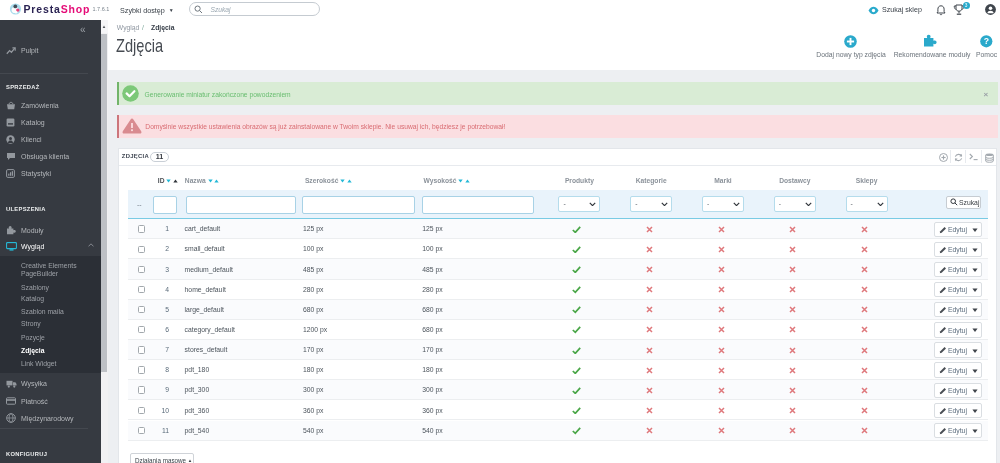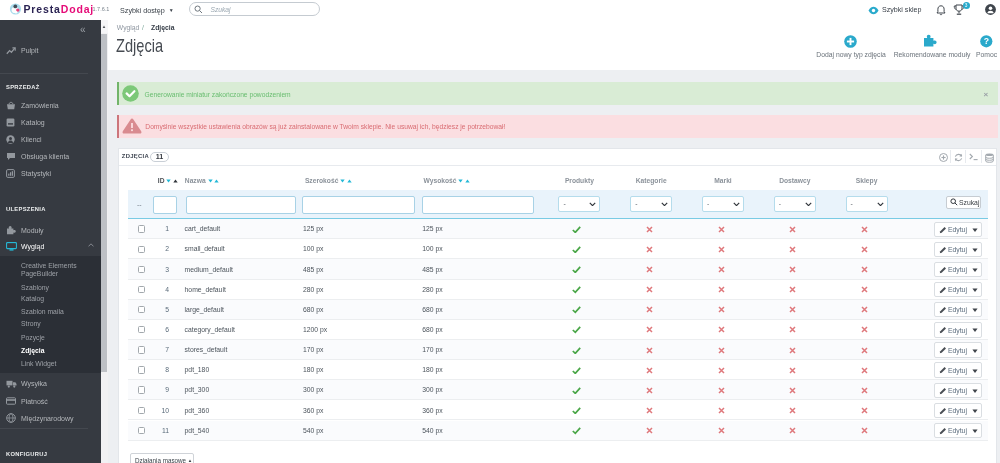--- a/index.html
+++ b/index.html
@@ -10,34 +10,34 @@
 </style></head><body>
 
 <div class="abs" style="left:0;top:0;width:1000px;height:20px;background:#fff;"></div>
 <svg class="abs" style="left:9px;top:3px;" width="13" height="12" viewBox="0 0 13 12">
 <circle cx="6.5" cy="6" r="5.6" fill="#aadcec"></circle>
 <ellipse cx="6" cy="7" rx="3.4" ry="3.1" fill="#fdfdfd"></ellipse>
 <circle cx="6.3" cy="3.4" r="1.9" fill="#414e59"></circle>
 <circle cx="8.8" cy="7.1" r="1.7" fill="#e7447e"></circle>
 <circle cx="7" cy="9.2" r="1.2" fill="#fff"></circle>
 </svg>
-<div class="abs" style="left:23.5px;top:2.8px;height:13px;line-height:13px;font-size:10.5px;font-weight:bold;letter-spacing:0.85px;color:#2b2353;">Presta<span style="color:#e50b77;">Dodaj</span></div>
+<div class="abs" style="left:23.5px;top:2.8px;height:13px;line-height:13px;font-size:10.5px;font-weight:bold;letter-spacing:0.85px;color:#2b2353;">Presta<span style="color:#e50b77;">Shop</span></div>
 <div class="abs" style="left:92.5px;top:6.3px;font-size:5.5px;color:#7a848d;">1.7.6.1</div>
 <div class="abs" style="left:120px;top:5.8px;font-size:7.2px;color:#3a4149;">Szybki dostęp&nbsp; <span style="font-size:5px;position:relative;top:-1px;">▼</span></div>
 <div class="abs" style="left:188.5px;top:2px;width:131px;height:14px;border:1px solid #c5cbd1;border-radius:8px;background:#fff;"></div>
 <svg class="abs" style="left:194px;top:5px;" width="9" height="9" viewBox="0 0 9 9">
 <circle cx="3.6" cy="3.6" r="2.6" fill="none" stroke="#6f777e" stroke-width="1"></circle>
 <line x1="5.6" y1="5.6" x2="8" y2="8" stroke="#6f777e" stroke-width="1"></line>
 </svg>
 <div class="abs" style="left:210.5px;top:5.7px;font-size:6.7px;font-style:italic;color:#9aa7b1;">Szukaj</div>
 <svg class="abs" style="left:868px;top:5.5px;" width="11" height="9" viewBox="0 0 11 9">
 <path d="M0.5 4.5 C2 1.7 4 0.8 5.5 0.8 C7 0.8 9 1.7 10.5 4.5 C9 7.3 7 8.2 5.5 8.2 C4 8.2 2 7.3 0.5 4.5 Z" fill="#29aacc"></path>
 <circle cx="5.5" cy="4.5" r="1.7" fill="#fff"></circle>
 </svg>
-<div class="abs" style="left:882px;top:6px;font-size:7.1px;color:#3a4149;">Szybki sklep</div>
+<div class="abs" style="left:882px;top:6px;font-size:7.1px;color:#3a4149;">Szukaj sklep</div>
 <svg class="abs" style="left:936px;top:4.5px;" width="10" height="11" viewBox="0 0 10 11">
 <path d="M5 0.8 C3 0.8 1.9 2.3 1.9 4.2 L1.9 6.5 L1 8 L9 8 L8.1 6.5 L8.1 4.2 C8.1 2.3 7 0.8 5 0.8 Z" fill="none" stroke="#3f454c" stroke-width="1"></path>
 <path d="M4 9.2 C4.2 9.9 5.8 9.9 6 9.2" fill="none" stroke="#3f454c" stroke-width="1"></path>
 </svg>
 <svg class="abs" style="left:953px;top:3.5px;" width="12" height="13" viewBox="0 0 12 13">
 <path d="M3 1 L9 1 L9 4.2 C9 6 7.8 7.2 6 7.2 C4.2 7.2 3 6 3 4.2 Z" fill="none" stroke="#3f454c" stroke-width="1"></path>
 <path d="M3 2 L1.2 2 C1.2 4 2 5.3 3.4 5.6 M9 2 L10.8 2 C10.8 4 10 5.3 8.6 5.6" fill="none" stroke="#3f454c" stroke-width="0.9"></path>
 <line x1="6" y1="7.2" x2="6" y2="9.4" stroke="#3f454c" stroke-width="1"></line>
 <line x1="3.8" y1="10.2" x2="8.2" y2="10.2" stroke="#3f454c" stroke-width="1.2"></line>
 </svg>

